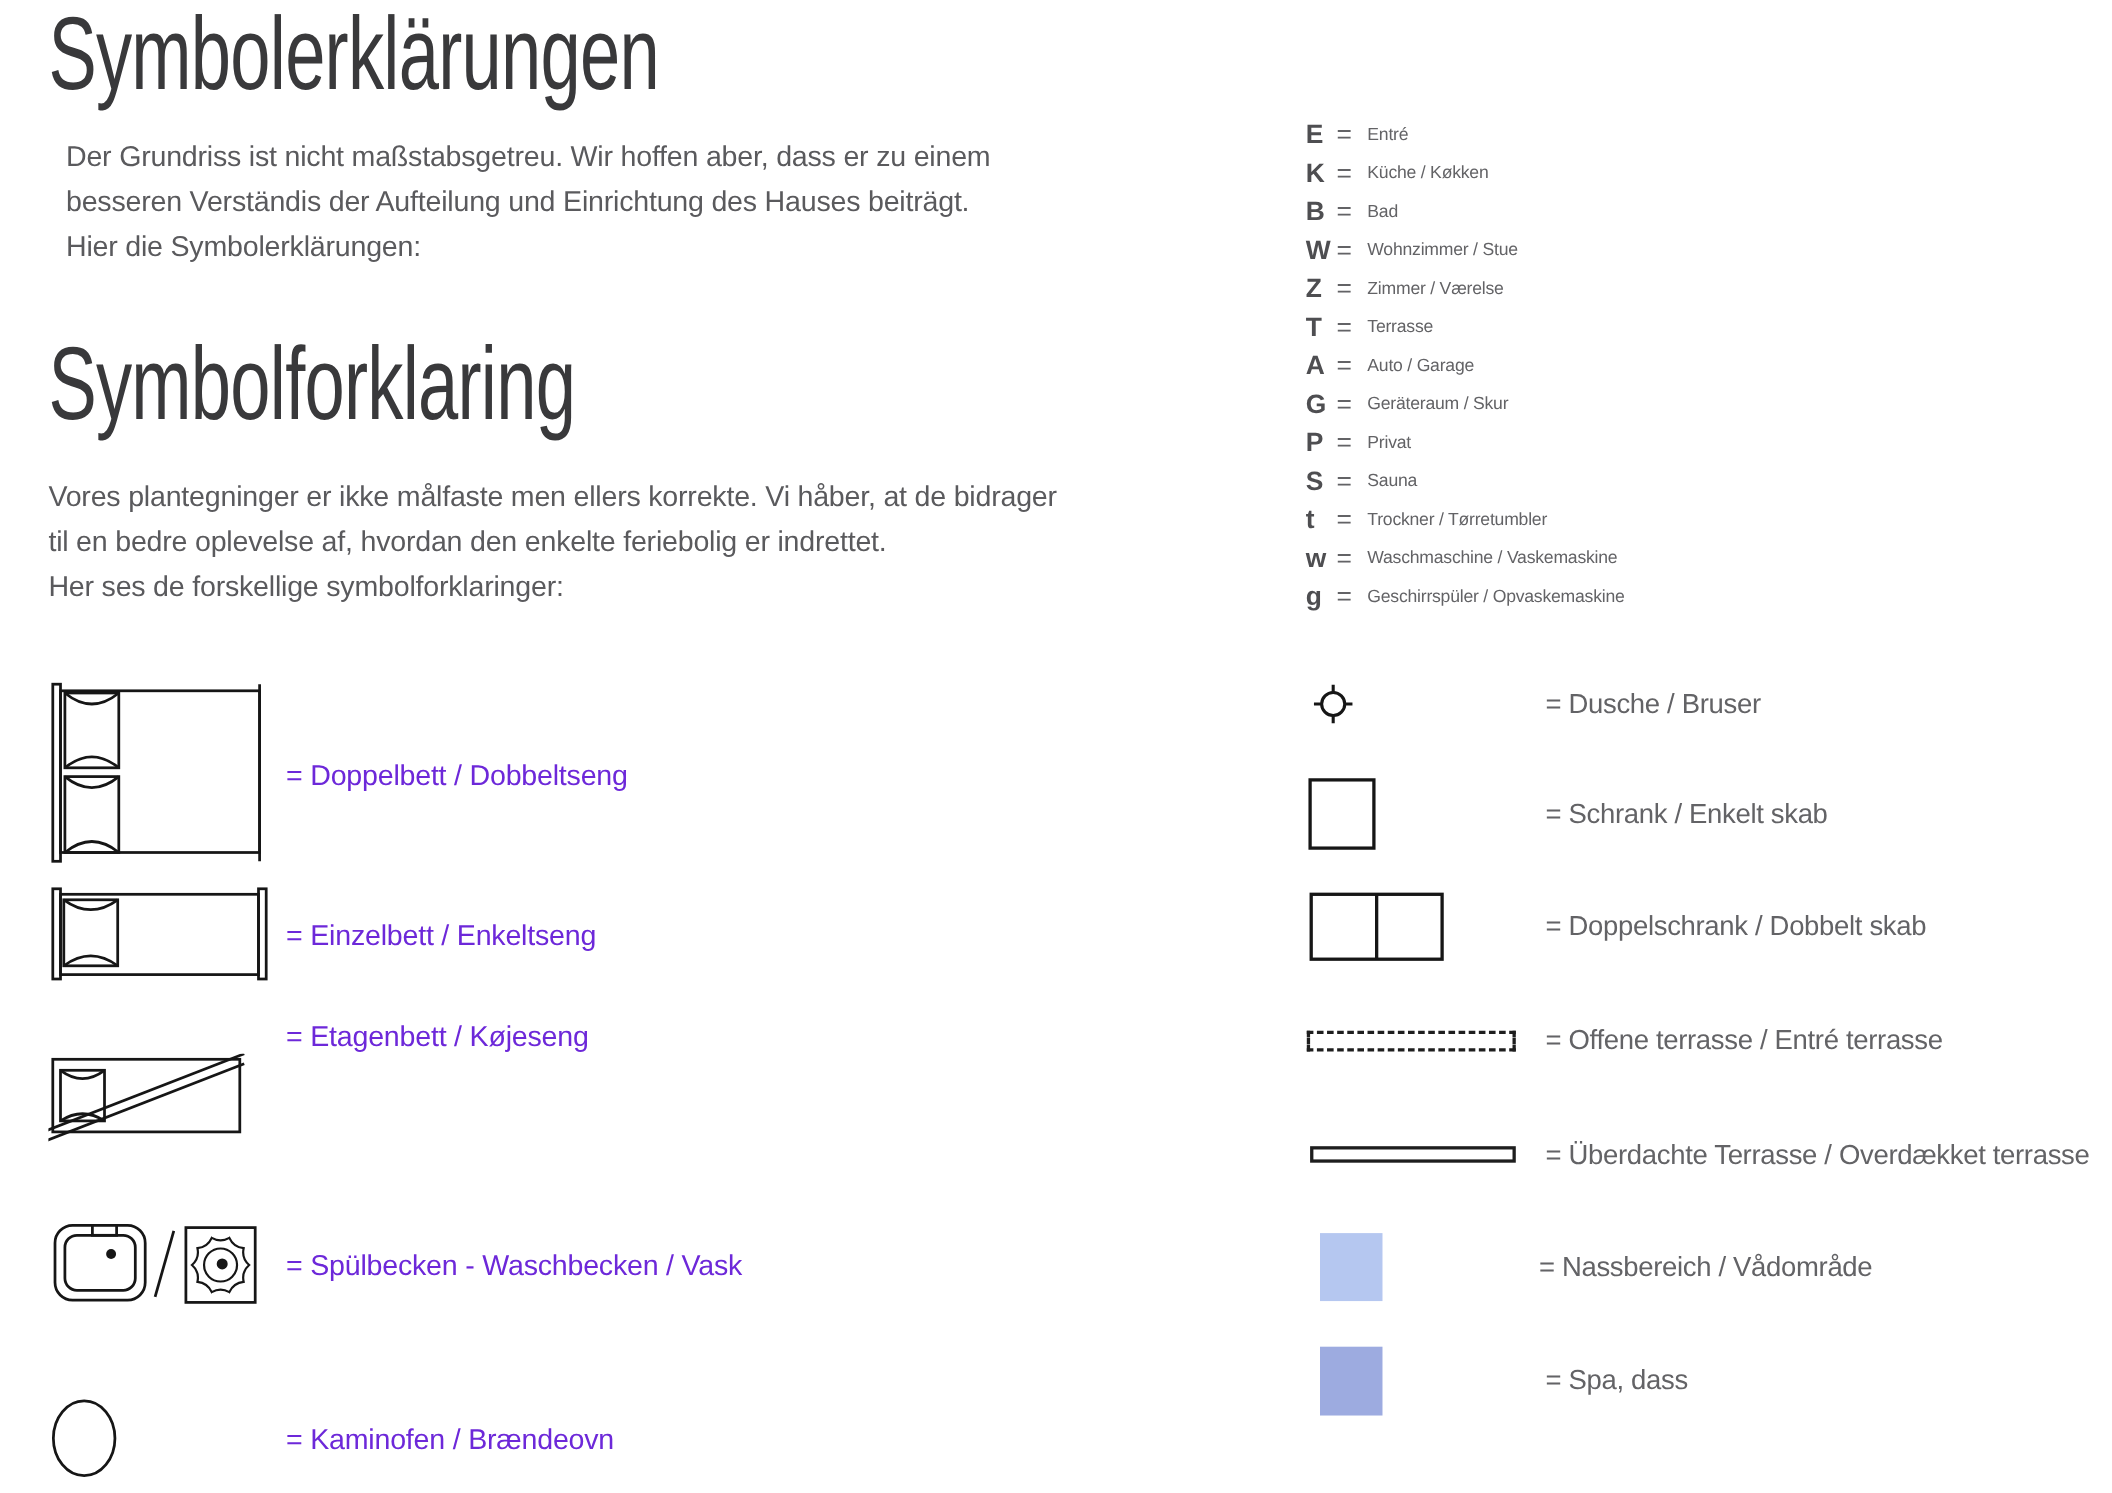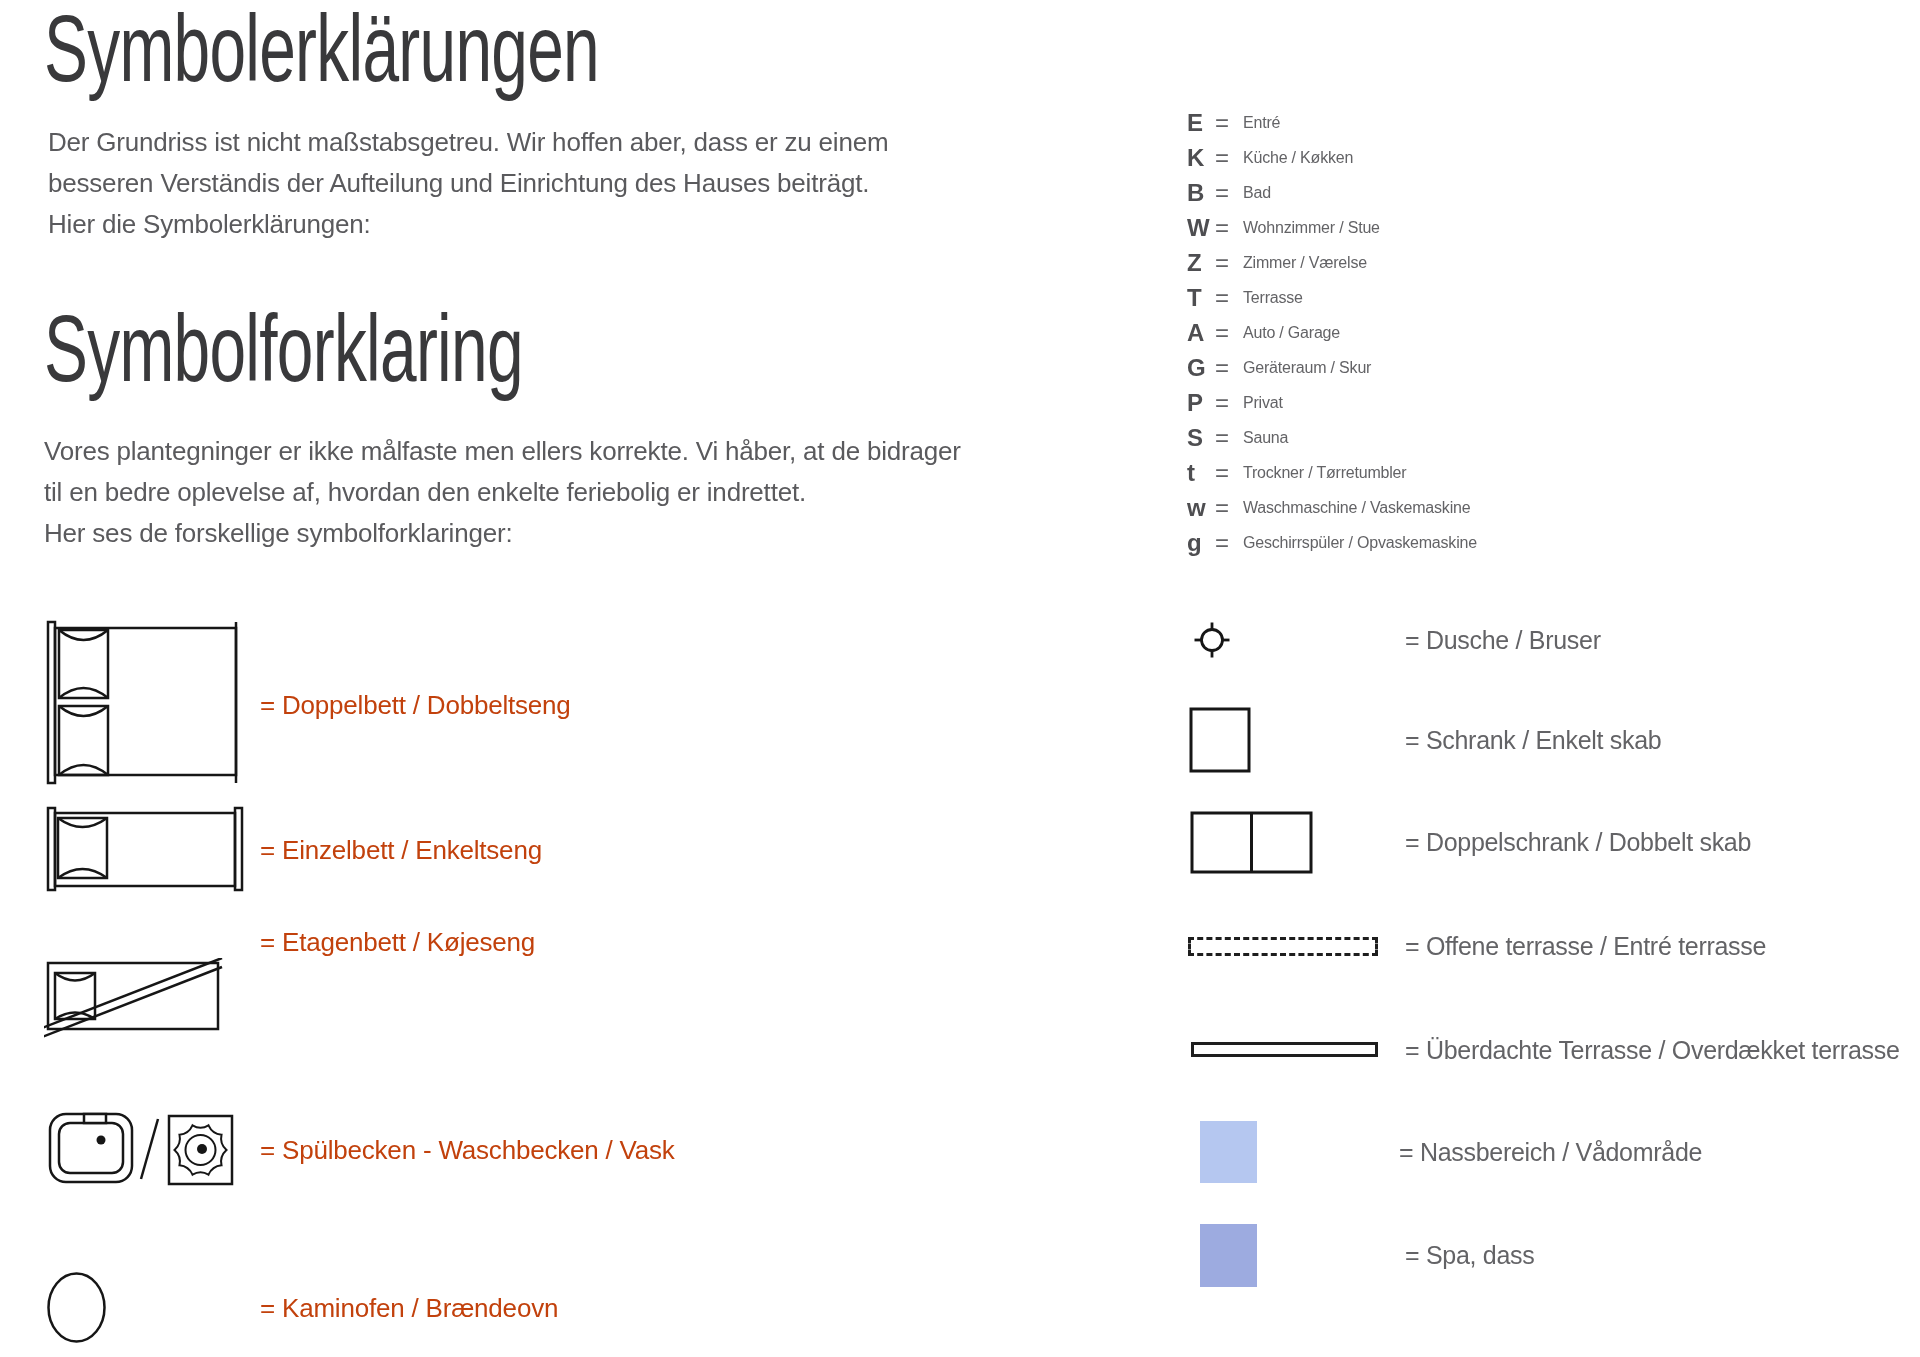--- a/index.html
+++ b/index.html
@@ -3,36 +3,36 @@
 <meta charset="utf-8">
 <style>
   html,body{margin:0;padding:0;background:#ffffff;}
   body{width:1920px;height:1357px;position:relative;overflow:hidden;
        font-family:"Liberation Sans",sans-serif;}
   .abs{position:absolute;}
   .h1{font-size:94px;line-height:94px;color:#39393b;letter-spacing:-1px;
       transform:scaleX(0.70);transform-origin:0 0;white-space:nowrap;font-weight:400;}
   .para{font-size:26px;line-height:41px;color:#5a5a5d;letter-spacing:-0.2px;
         white-space:pre-line;}
-  .sym-label{font-size:26px;line-height:34px;color:#c2410c;letter-spacing:-0.2px;white-space:nowrap;}
+  .sym-label{font-size:26px;line-height:34px;color:#6d28d9;letter-spacing:-0.2px;white-space:nowrap;}
   .rsym-label{font-size:25px;line-height:34px;color:#636366;letter-spacing:-0.3px;white-space:nowrap;text-align:right;}
   .key-row{height:35px;display:flex;align-items:center;}
   .key-letter{width:28px;font-size:24px;font-weight:700;color:#4e4e51;}
   .key-eq{width:28px;font-size:24px;color:#636366;}
   .key-label{font-size:16px;color:#636366;letter-spacing:-0.2px;white-space:nowrap;}
   .dashed-box{border:3px dashed #1e1e1e;background:#ffffff;}
   .solid-box{border:3px solid #1e1e1e;background:#ffffff;}
   svg{display:block;}
 </style>
 </head>
 <body>
 
 <div class="abs h1" style="left:44px;top:2px">Symbolerklärungen</div>
 
-<div class="abs para" style="left:48px;top:122px;width:1000px">Der Grundriss ist nicht maßstabsgetreu. Wir hoffen aber, dass er zu einem
+<div class="abs para" style="left:60px;top:122px;width:1000px">Der Grundriss ist nicht maßstabsgetreu. Wir hoffen aber, dass er zu einem
 besseren Verständis der Aufteilung und Einrichtung des Hauses beiträgt.
 Hier die Symbolerklärungen:</div>
 
 <div class="abs h1" style="left:44px;top:302px">Symbolforklaring</div>
 
 <div class="abs para" style="left:44px;top:431px;width:1080px">Vores plantegninger er ikke målfaste men ellers korrekte. Vi håber, at de bidrager
 til en bedre oplevelse af, hvordan den enkelte feriebolig er indrettet.
 Her ses de forskellige symbolforklaringer:</div>
 
 <svg class="abs" style="left:46px;top:618px" width="200" height="170" viewBox="0 0 200 170">

